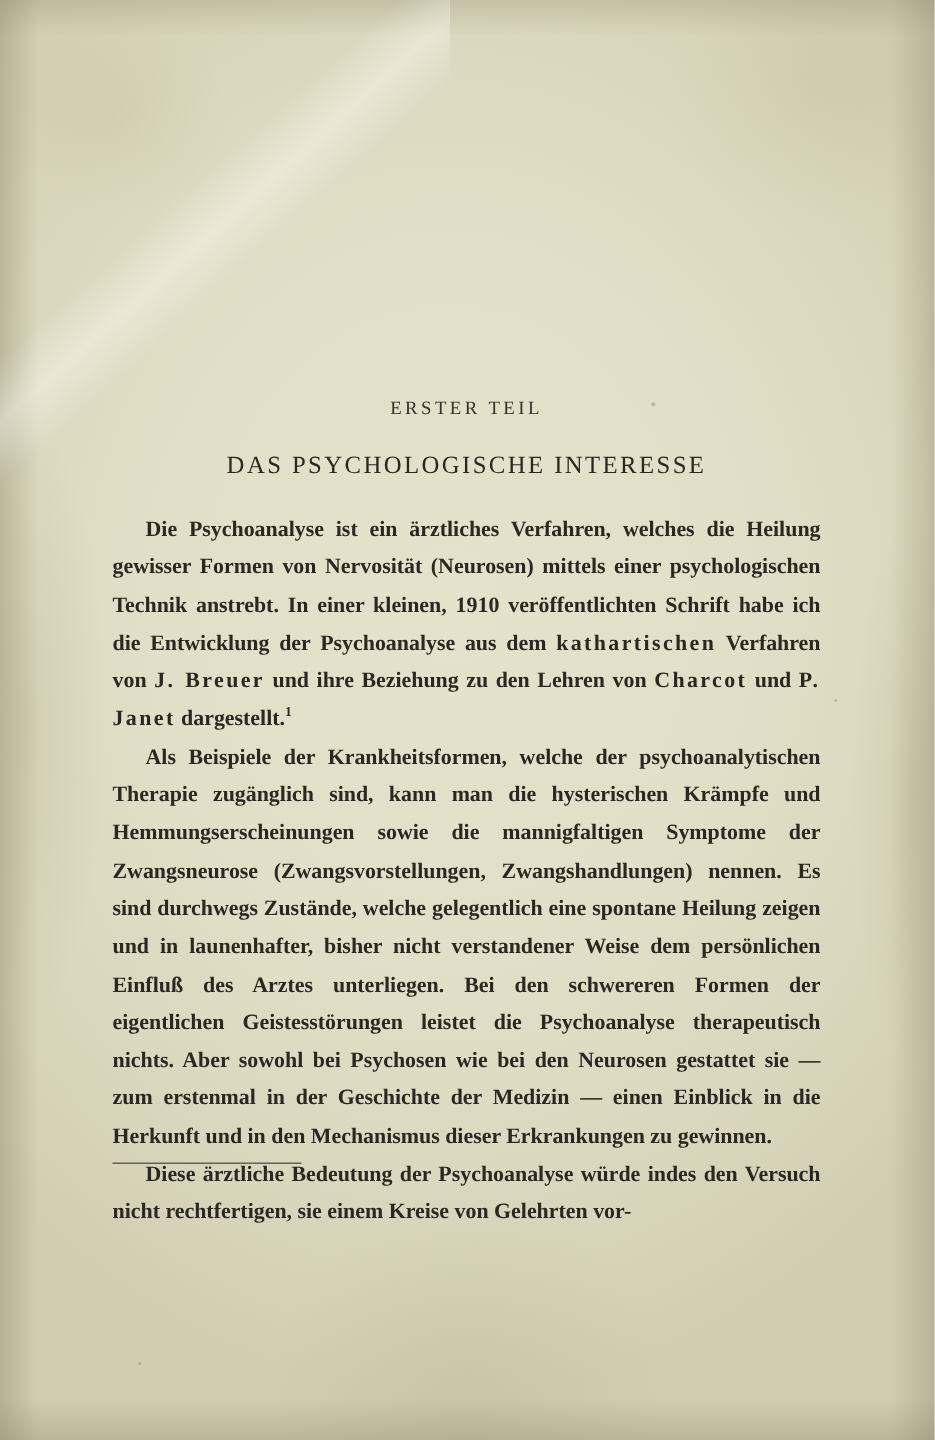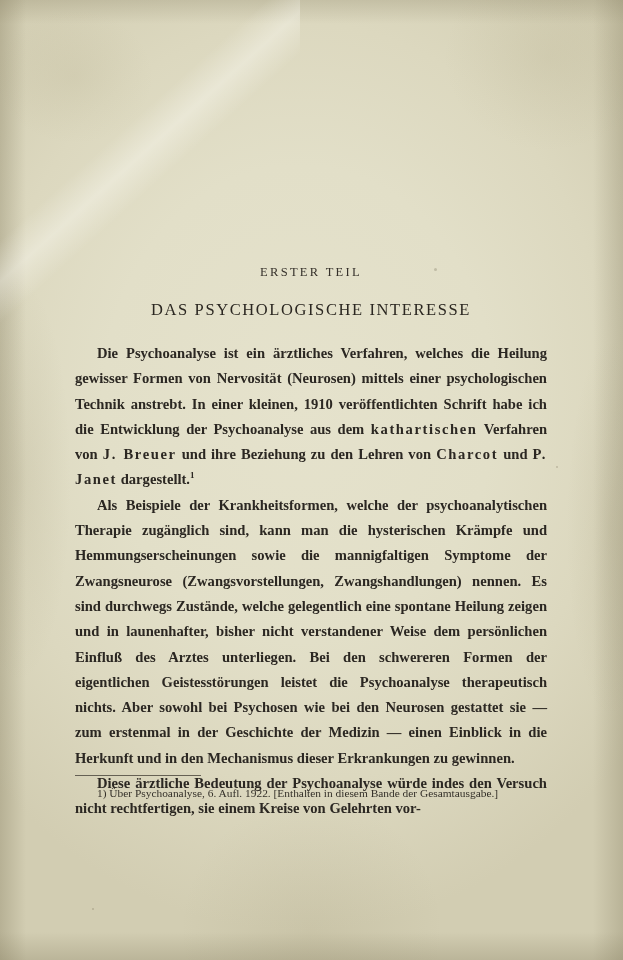--- a/index.html
+++ b/index.html
@@ -186,17 +186,14 @@
 
       <p class="para">Als Beispiele der Krankheitsformen, welche der psychoanalytischen Therapie zugänglich sind, kann man die hysterischen Krämpfe und Hemmungserscheinungen sowie die mannigfaltigen Symptome der Zwangsneurose (Zwangsvorstellungen, Zwangshandlungen) nennen. Es sind durchwegs Zustände, welche gelegentlich eine spontane Heilung zeigen und in launenhafter, bisher nicht verstandener Weise dem persönlichen Einfluß des Arztes unterliegen. Bei den schwereren Formen der eigentlichen Geistesstörungen leistet die Psychoanalyse therapeutisch nichts. Aber sowohl bei Psychosen wie bei den Neurosen gestattet sie — zum erstenmal in der Geschichte der Medizin — einen Einblick in die Herkunft und in den Mechanismus dieser Erkrankungen zu gewinnen.</p>
 
       <p class="para">Diese ärztliche Bedeutung der Psychoanalyse würde indes den Versuch nicht rechtfertigen, sie einem Kreise von Gelehrten vor-</p>
 
     </div>
   </div>
 
   <div class="rule"></div>
 
-  <div class="footnote">
-    <p class="fn-indent">1) Über Psychoanalyse, 6. Aufl. 1922. [Enthalten in diesem Bande der Gesamtausgabe.]</p>
-  </div>
 
 </div>
 
 </body></html>

